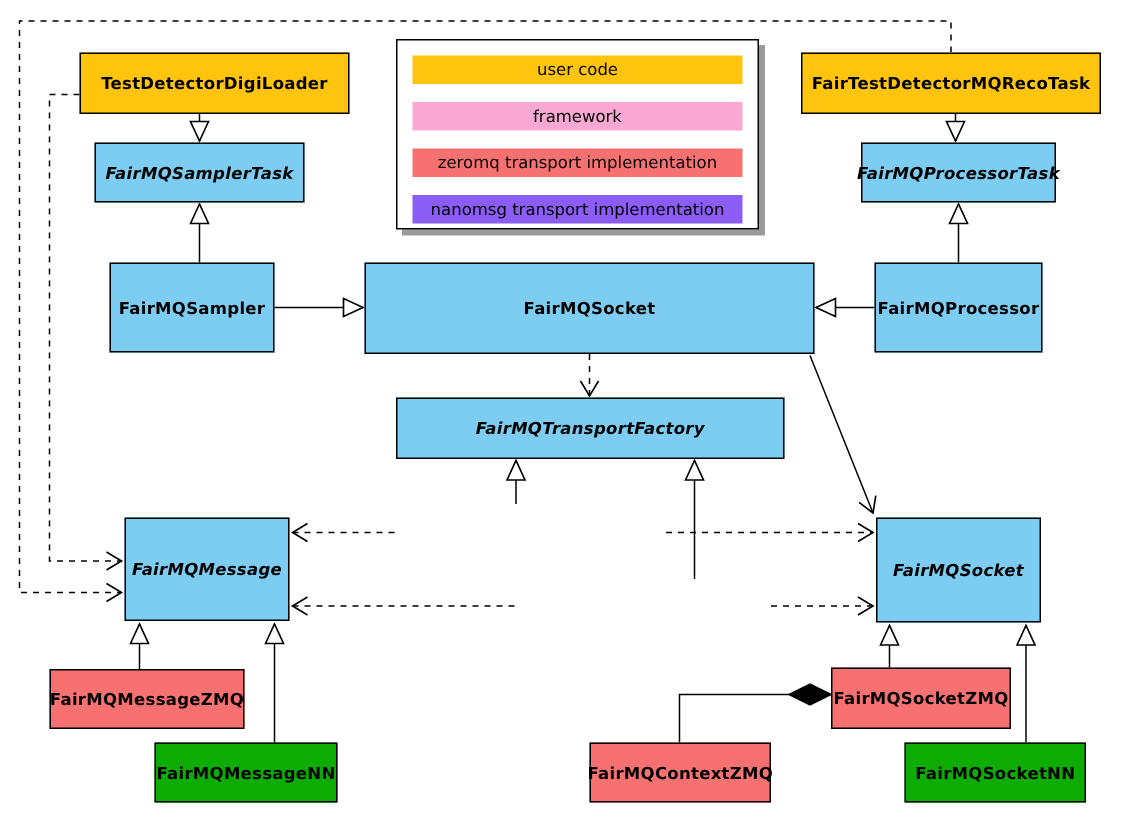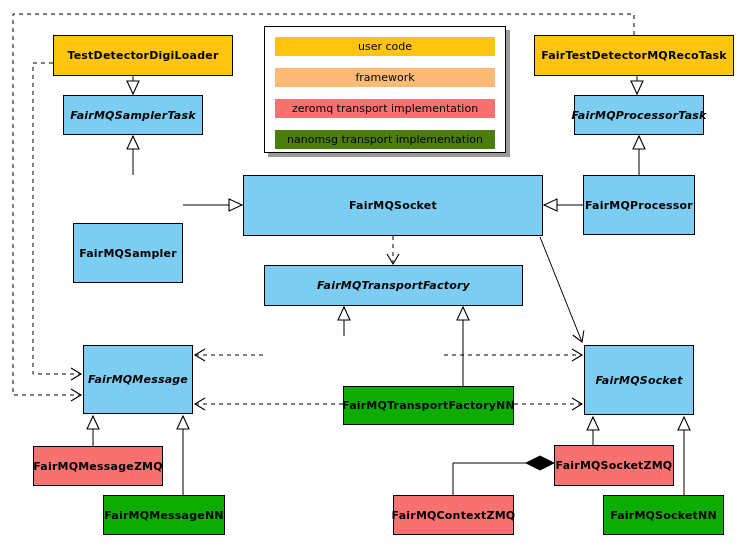--- a/index.html
+++ b/index.html
@@ -66,67 +66,64 @@
     <path d="M540,237 L582,342" stroke="#000" fill="none" marker-end="url(#mOpen)"></path>
 
     <path d="M453,495 L453,463 L526,463" stroke="#000" fill="none"></path>
     <polygon points="554,463 540,456 526,463 540,470" fill="#000000" stroke="#000000"></polygon>
   </svg>
 
   <div class="legend-box">
     <div class="legend-row" style="background: rgb(255, 196, 13);">
       <span>user code</span>
     </div>
-    <div class="legend-row" style="background: #fdba74;">
+    <div class="legend-row" style="background: #f9a8d4;">
       <span>framework</span>
     </div>
     <div class="legend-row" style="background: rgb(248, 113, 113);">
       <span>zeromq transport implementation</span>
     </div>
-    <div class="legend-row" style="background: #4d7c0f;">
+    <div class="legend-row" style="background: #8b5cf6;">
       <span>nanomsg transport implementation</span>
     </div>
   </div>
 
   <div class="node" style="left: 53px; top: 35px; width: 180px; height: 41px; background: rgb(255, 196, 13);">
     <span>TestDetectorDigiLoader</span>
   </div>
 
   <div class="node" style="left: 534px; top: 35px; width: 200px; height: 41px; background: rgb(255, 196, 13);">
     <span>FairTestDetectorMQRecoTask</span>
   </div>
 
   <div class="node abstract" style="left: 63px; top: 95px; width: 140px; height: 40px; background: rgb(124, 205, 241);">
     <span>FairMQSamplerTask</span>
   </div>
 
   <div class="node abstract" style="left: 574px; top: 95px; width: 130px; height: 40px; background: rgb(124, 205, 241);">
     <span>FairMQProcessorTask</span>
   </div>
 
-  <div class="node" style="left: 73px; top: 175px; width: 110px; height: 60px; background: rgb(124, 205, 241); margin-top: 48px;">
+  <div class="node" style="left: 73px; top: 175px; width: 110px; height: 60px; background: rgb(124, 205, 241);">
     <span>FairMQSampler</span>
   </div>
 
   <div class="node" style="left: 243px; top: 175px; width: 300px; height: 61px; background: rgb(124, 205, 241);">
     <span>FairMQSocket</span>
   </div>
 
   <div class="node" style="left: 583px; top: 175px; width: 112px; height: 60px; background: rgb(124, 205, 241);">
     <span>FairMQProcessor</span>
   </div>
 
   <div class="node abstract" style="left: 264px; top: 265px; width: 259px; height: 41px; background: rgb(124, 205, 241); justify-content: center;">
     <span>FairMQTransportFactory</span>
   </div>
 
 
-  <div class="node" style="left: 343px; top: 386px; width: 171px; height: 39px; background: rgb(12, 173, 0);">
-    <span>FairMQTransportFactoryNN</span>
-  </div>
 
   <div class="node abstract" style="left: 83px; top: 345px; width: 110px; height: 69px; background: rgb(124, 205, 241);">
     <span>FairMQMessage</span>
   </div>
 
   <div class="node abstract" style="left: 584px; top: 345px; width: 110px; height: 70px; background: rgb(124, 205, 241);">
     <span>FairMQSocket</span>
   </div>
 
   <div class="node" style="left: 33px; top: 446px; width: 130px; height: 40px; background: rgb(248, 113, 113);">

